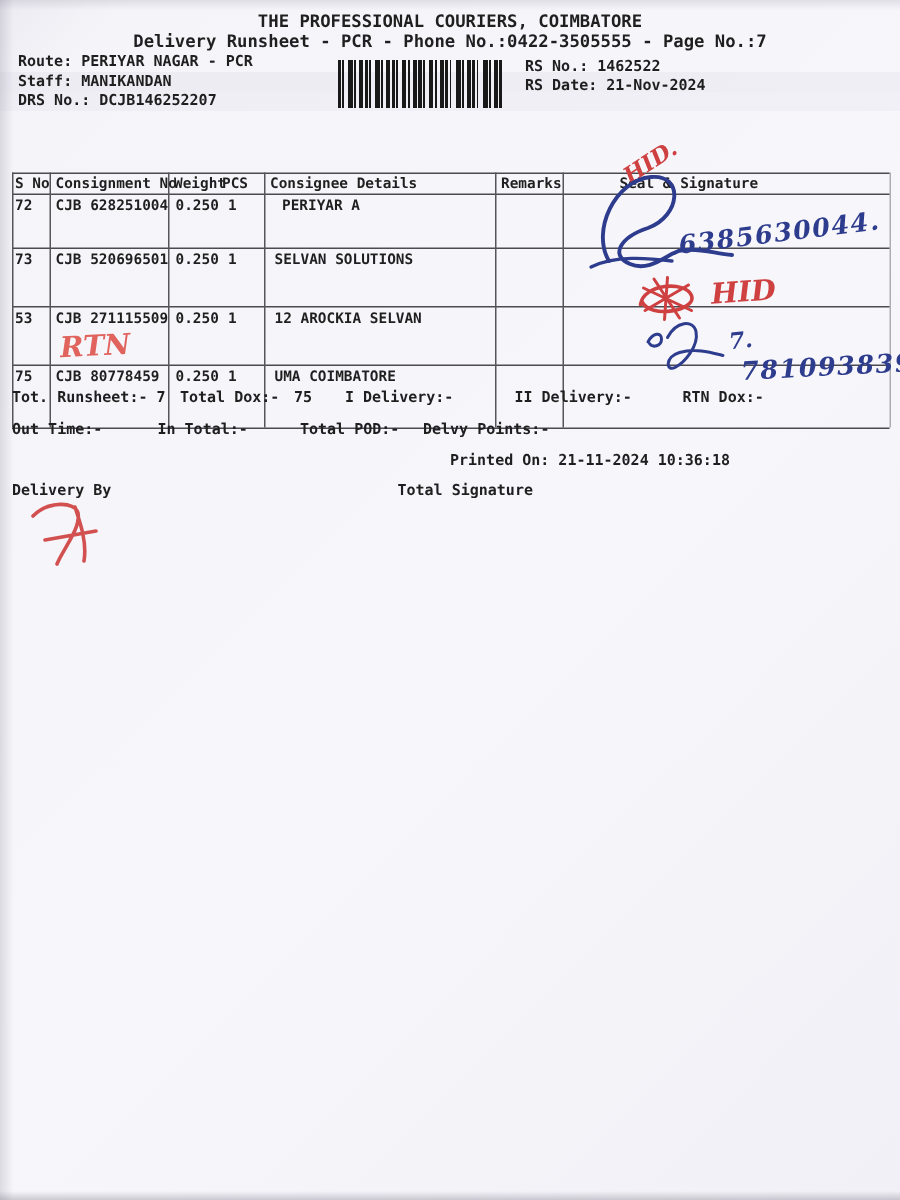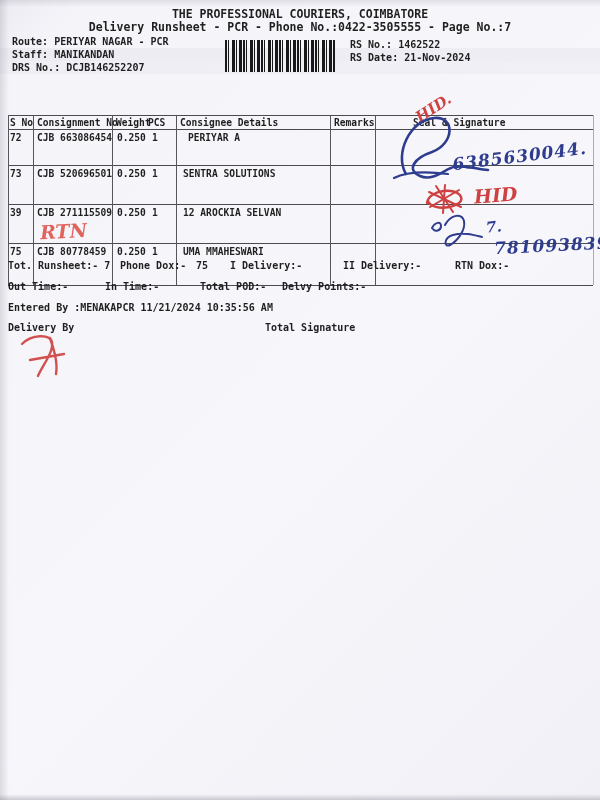--- a/index.html
+++ b/index.html
@@ -80,42 +80,42 @@
 
     <div class="cell" style="left:2px;   top:2px">S No</div>
     <div class="cell" style="left:29px;  top:2px">Consignment No</div>
     <div class="cell" style="left:108px; top:2px">Weight</div>
     <div class="cell" style="left:140px; top:2px">PCS</div>
     <div class="cell" style="left:326px; top:2px">Remarks</div>
     <div class="cell" style="left:172px; top:2px">Consignee Details</div>
     <div class="cell" style="left:405px; top:2px">Seal &amp; Signature</div>
 
     <div class="cell" style="left:2px;   top:17px">72</div>
-    <div class="cell" style="left:29px;  top:17px">CJB 663086454</div>
+    <div class="cell" style="left:29px;  top:17px">CJB 628251004</div>
     <div class="cell" style="left:109px; top:17px">0.250</div>
     <div class="cell" style="left:144px; top:17px">1</div>
     <div class="cell" style="left:180px; top:17px">PERIYAR A</div>
 
     <div class="cell" style="left:2px;   top:53px">73</div>
     <div class="cell" style="left:29px;  top:53px">CJB 520696501</div>
     <div class="cell" style="left:109px; top:53px">0.250</div>
     <div class="cell" style="left:144px; top:53px">1</div>
-    <div class="cell" style="left:175px; top:53px">SENTRA SOLUTIONS</div>
+    <div class="cell" style="left:175px; top:53px">SELVAN SOLUTIONS</div>
 
-    <div class="cell" style="left:2px;   top:92px">39</div>
+    <div class="cell" style="left:2px;   top:92px">53</div>
     <div class="cell" style="left:29px;  top:92px">CJB 271115509</div>
     <div class="cell" style="left:109px; top:92px">0.250</div>
     <div class="cell" style="left:144px; top:92px">1</div>
     <div class="cell" style="left:175px; top:92px">12 AROCKIA SELVAN</div>
 
     <div class="cell" style="left:2px;   top:131px">75</div>
     <div class="cell" style="left:29px;  top:131px">CJB 80778459</div>
     <div class="cell" style="left:109px; top:131px">0.250</div>
     <div class="cell" style="left:144px; top:131px">1</div>
-    <div class="cell" style="left:175px; top:131px">UMA MMAHESWARI</div>
+    <div class="cell" style="left:175px; top:131px">UMA COIMBATORE</div>
   </div>
 
   <div class="hw hand-red" style="left:414px; top:99px;  font-size:15px; transform:rotate(-33deg)">HID.</div>
 
   <svg class="ink" style="left:388px; top:112px" width="130" height="78" viewBox="0 0 130 78">
     <path d="M18,62 C6,42 22,8 46,6 C68,4 66,32 44,40 C26,46 18,58 32,64 C46,70 58,56 66,55 C78,53 88,57 100,58" stroke="#2e3c8e" stroke-width="2.6"></path>
     <path d="M6,66 C22,58 44,60 60,62" stroke="#2e3c8e" stroke-width="2.2"></path>
   </svg>
   <div class="hw hand-blue" style="left:452px; top:146px; font-size:17px; letter-spacing:1px; transform:rotate(-7deg)">6385630044.</div>
 
@@ -127,32 +127,32 @@
 
   <svg class="ink" style="left:426px; top:212px" width="72" height="36" viewBox="0 0 72 36">
     <path d="M6,16 C9,10 15,9 15,14 C15,19 9,20 7,17 M19,13 C25,2 36,1 38,9 C40,19 30,30 24,33 C18,36 17,26 27,23 C38,20 48,23 56,25" stroke="#2e3c8e" stroke-width="2"></path>
   </svg>
   <div class="hw hand-blue" style="left:486px; top:218px; font-size:15px; transform:rotate(-6deg)">7.</div>
   <div class="hw hand-blue" style="left:494px; top:235px; font-size:17px; letter-spacing:1px; transform:rotate(-3deg)">7810938393</div>
 
   <div class="hw" style="left:40px; top:220px; font-size:19px; color:#e0635e; transform:rotate(-3deg)">RTN</div>
 
   <div class="t fs10" style="left:8px;   top:260px">Tot. Runsheet:- 7</div>
-  <div class="t fs10" style="left:120px; top:260px">Phone Dox:-</div>
+  <div class="t fs10" style="left:120px; top:260px">Total Dox:-</div>
   <div class="t fs10" style="left:196px; top:260px">75</div>
   <div class="t fs10" style="left:230px; top:260px">I Delivery:-</div>
   <div class="t fs10" style="left:343px; top:260px">II Delivery:-</div>
   <div class="t fs10" style="left:455px; top:260px">RTN Dox:-</div>
 
   <div class="t fs10" style="left:8px;   top:281px">Out Time:-</div>
-  <div class="t fs10" style="left:105px; top:281px">In Time:-</div>
+  <div class="t fs10" style="left:105px; top:281px">In Total:-</div>
   <div class="t fs10" style="left:200px; top:281px">Total POD:-</div>
   <div class="t fs10" style="left:282px; top:281px">Delvy Points:-</div>
 
-  <div class="t fs10" style="left:8px;   top:302px">Entered By :MENAKAPCR 11/21/2024 10:35:56 AM</div>
+  <div class="t fs10" style="left:300px; top:302px">Printed On: 21-11-2024 10:36:18</div>
 
   <div class="t fs10" style="left:8px;   top:322px">Delivery By</div>
   <div class="t fs10" style="left:265px; top:322px">Total Signature</div>
 
   <svg class="ink" style="left:14px; top:330px" width="58" height="50" viewBox="0 0 58 50">
     <path d="M8,14 C18,4 36,4 38,12 C40,22 28,36 24,46 M36,8 C40,20 44,32 42,44 M16,30 L50,24" stroke="#d25050" stroke-width="2.4"></path>
   </svg>
 </div>
 
 </body></html>

